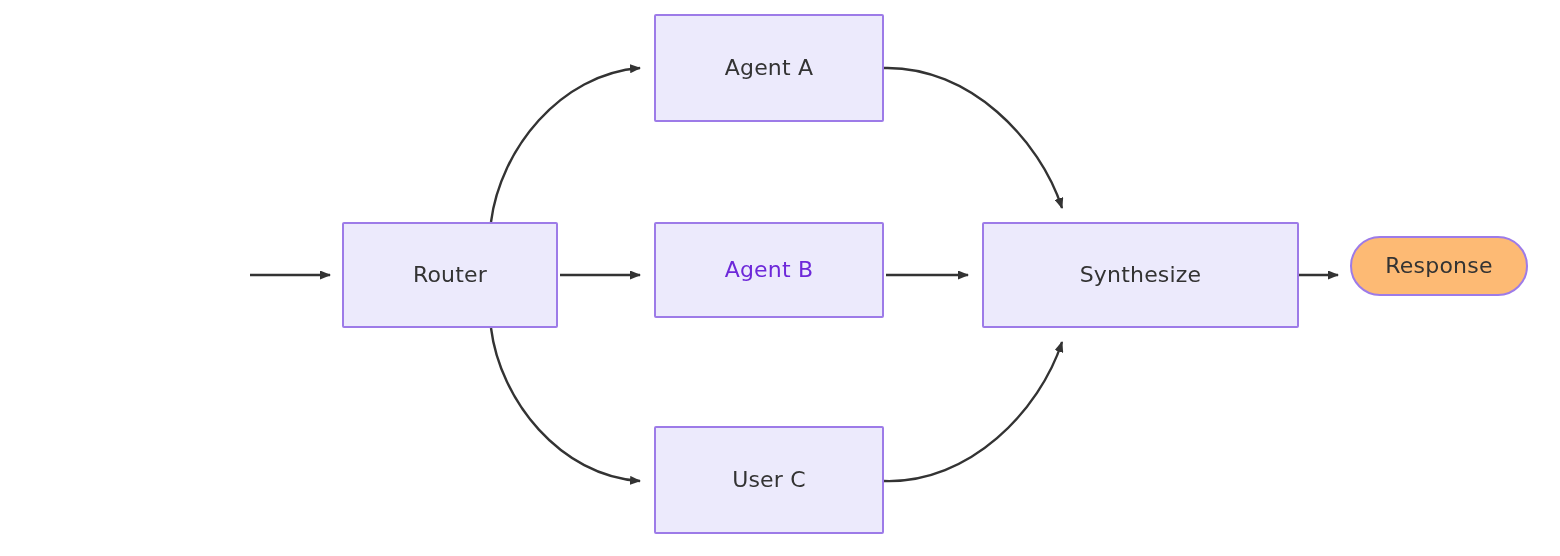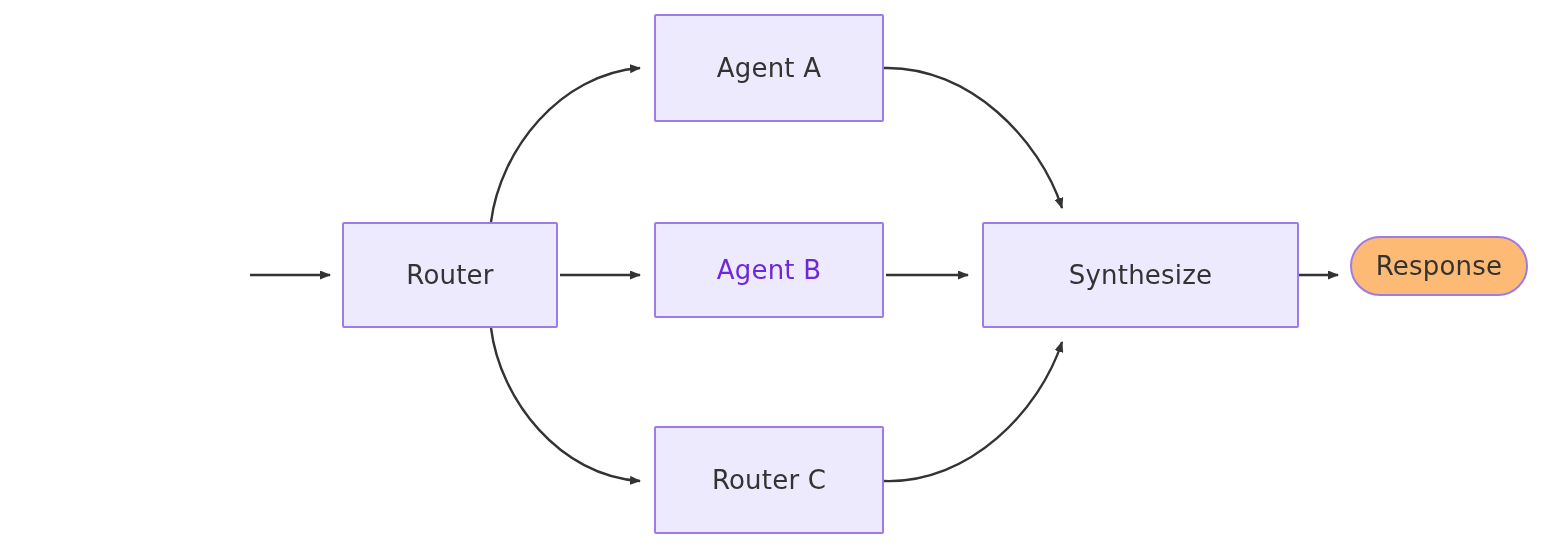--- a/index.html
+++ b/index.html
@@ -25,21 +25,21 @@
   }
   .node {
     position: absolute;
     box-sizing: border-box;
     display: flex;
     align-items: center;
     justify-content: center;
     background: #ECEAFC;
     border: 2px solid #9D7BE8;
     color: #333333;
-    font-size: 26px;
+    font-size: 22px;
     font-weight: 400;
     letter-spacing: 0.2px;
     line-height: 1;
     white-space: nowrap;
   }
   .node.rect {
     border-radius: 2px;
   }
   .node.pill {
     border-radius: 40px;
@@ -79,21 +79,21 @@
 
   <div class="node rect" style="left: 654px; top: 14px; width: 230px; height: 108px; background: rgb(236, 234, 252); border-color: rgb(157, 123, 232); color: rgb(51, 51, 51);">
     <span class="node-label">Agent A</span>
   </div>
 
   <div class="node rect" style="left: 654px; top: 222px; width: 230px; height: 96px; background: rgb(236, 234, 252); border-color: rgb(157, 123, 232); color: #6d28d9;">
     <span class="node-label">Agent B</span>
   </div>
 
   <div class="node rect" style="left: 654px; top: 426px; width: 230px; height: 108px; background: rgb(236, 234, 252); border-color: rgb(157, 123, 232); color: rgb(51, 51, 51);">
-    <span class="node-label">Router C</span>
+    <span class="node-label">User C</span>
   </div>
 
   <div class="node rect" style="left: 982px; top: 222px; width: 317px; height: 106px; background: rgb(236, 234, 252); border-color: rgb(157, 123, 232); color: rgb(51, 51, 51);">
     <span class="node-label">Synthesize</span>
   </div>
 
   <div class="node pill" style="left: 1350px; top: 236px; width: 178px; height: 60px; background: #fdba74; border-color: rgb(157, 123, 232); color: rgb(51, 51, 51); border-radius: 39px;">
     <span class="node-label">Response</span>
   </div>
 

